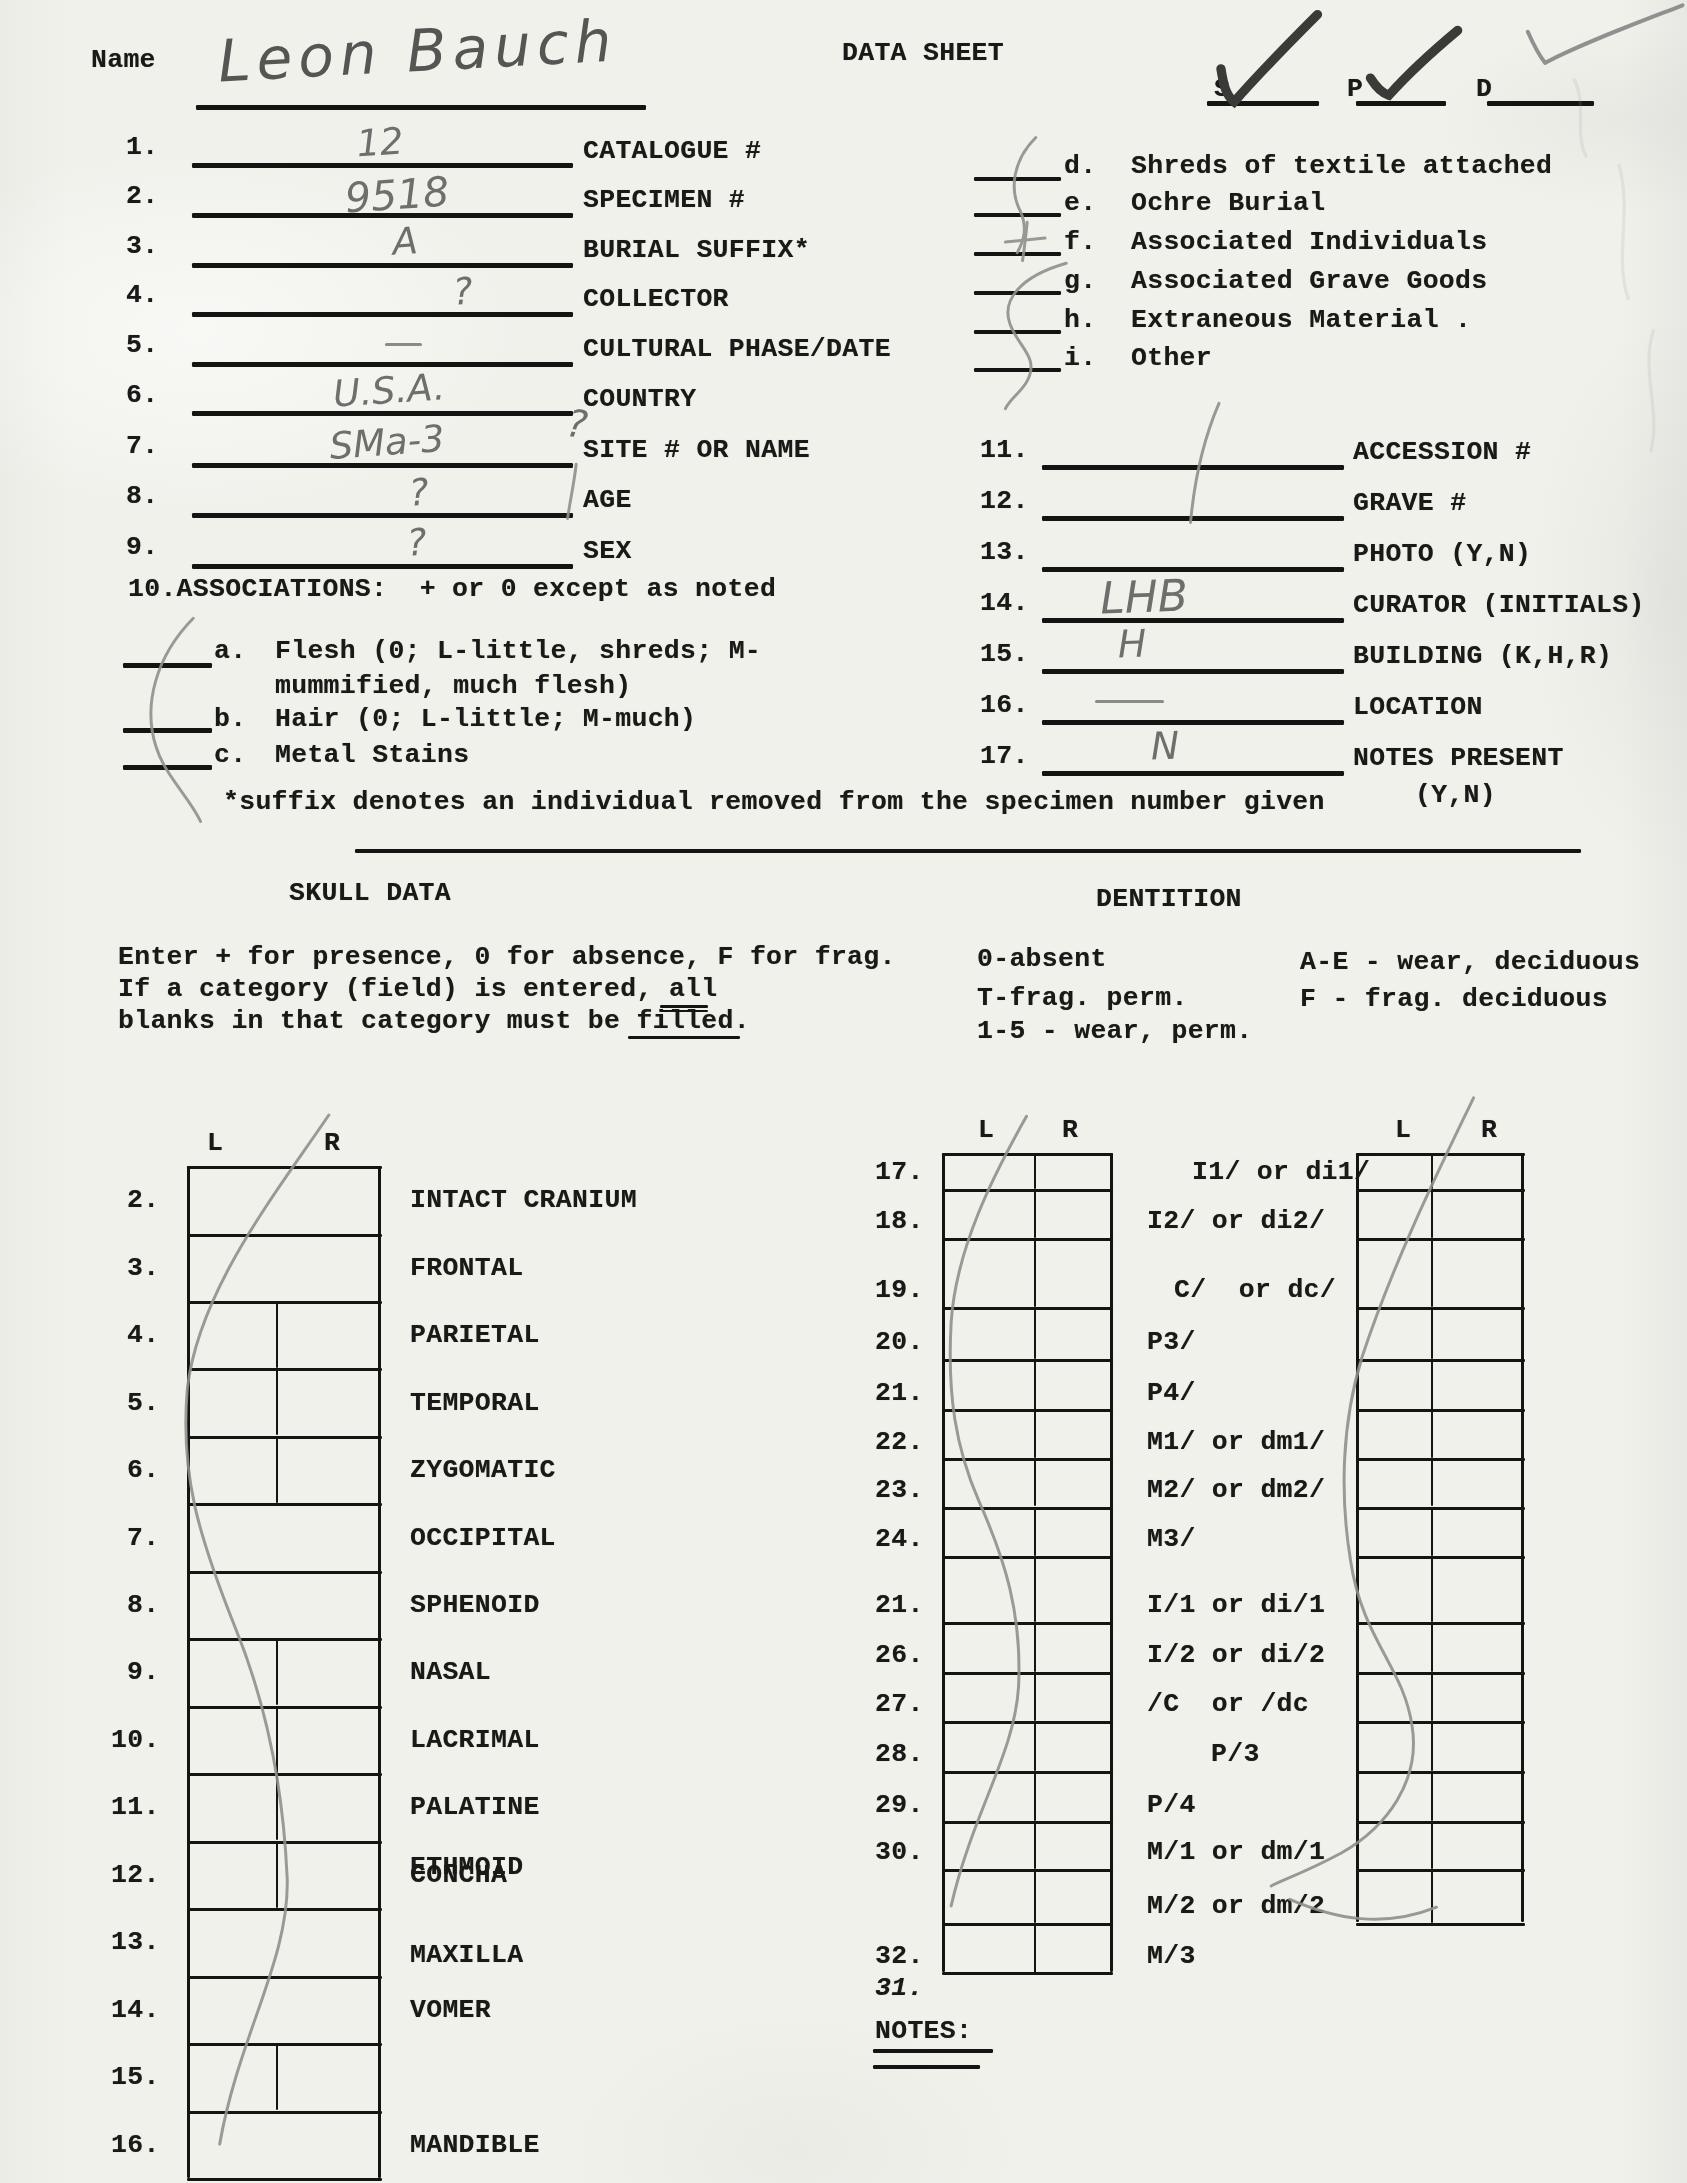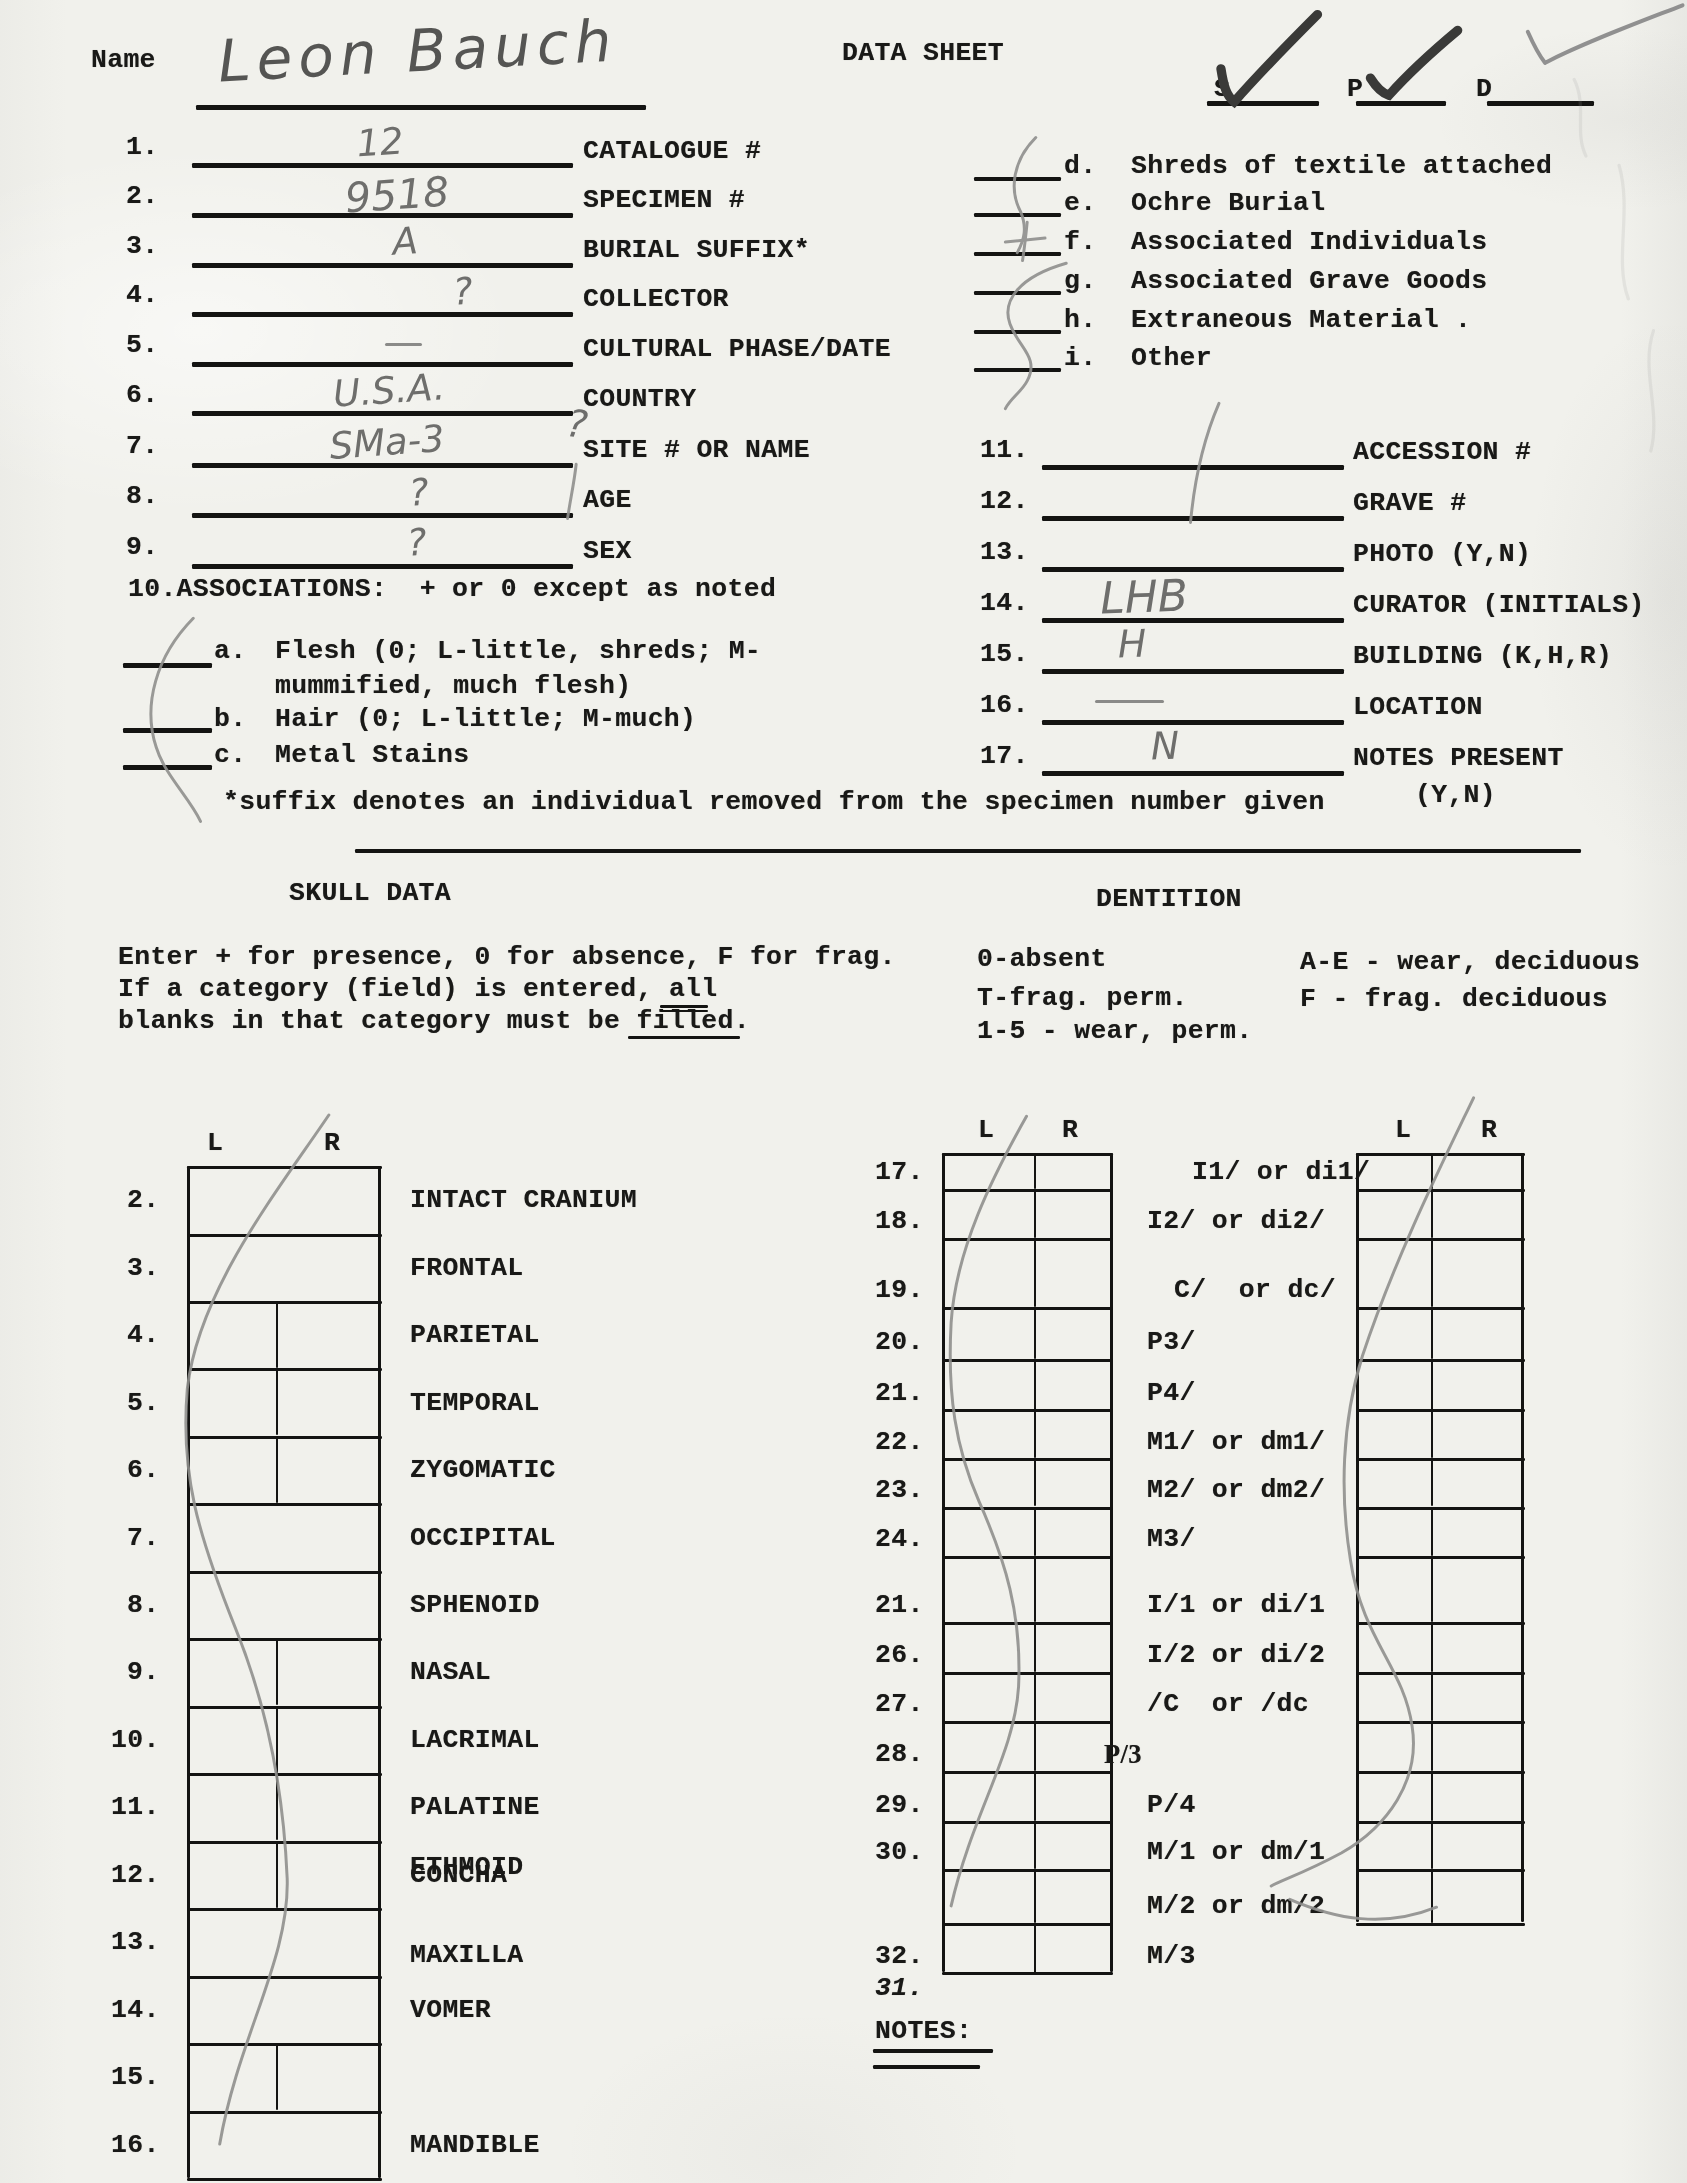--- a/index.html
+++ b/index.html
@@ -284,21 +284,21 @@
       <div class="t" style="left:1147px; top:1475px;">M2/ or dm2/</div>
       <div class="t" style="left:875px; top:1524px;">24.</div>
       <div class="t" style="left:1147px; top:1524px;">M3/</div>
       <div class="t" style="left:875px; top:1590px;">21.</div>
       <div class="t" style="left:1147px; top:1590px;">I/1 or di/1</div>
       <div class="t" style="left:875px; top:1640px;">26.</div>
       <div class="t" style="left:1147px; top:1640px;">I/2 or di/2</div>
       <div class="t" style="left:875px; top:1689px;">27.</div>
       <div class="t" style="left:1147px; top:1689px;">/C  or /dc</div>
       <div class="t" style="left:875px; top:1739px;">28.</div>
-      <div class="t" style="left:1104px; top:1739px;font-family:Liberation Serif, serif;">P/3</div>
+      <div class="t" style="left:1211px; top:1739px;">P/3</div>
       <div class="t" style="left:875px; top:1790px;">29.</div>
       <div class="t" style="left:1147px; top:1790px;">P/4</div>
       <div class="t" style="left:875px; top:1837px;">30.</div>
       <div class="t" style="left:1147px; top:1837px;">M/1 or dm/1</div>
       <div class="t" style="left:875px; top:1973px;font-style:italic;">31.</div>
       <div class="t" style="left:1147px; top:1891px;">M/2 or dm/2</div>
       <div class="t" style="left:875px; top:1941px;">32.</div>
       <div class="t" style="left:1147px; top:1941px;">M/3</div>
     </div>
   <div id="side-table">

